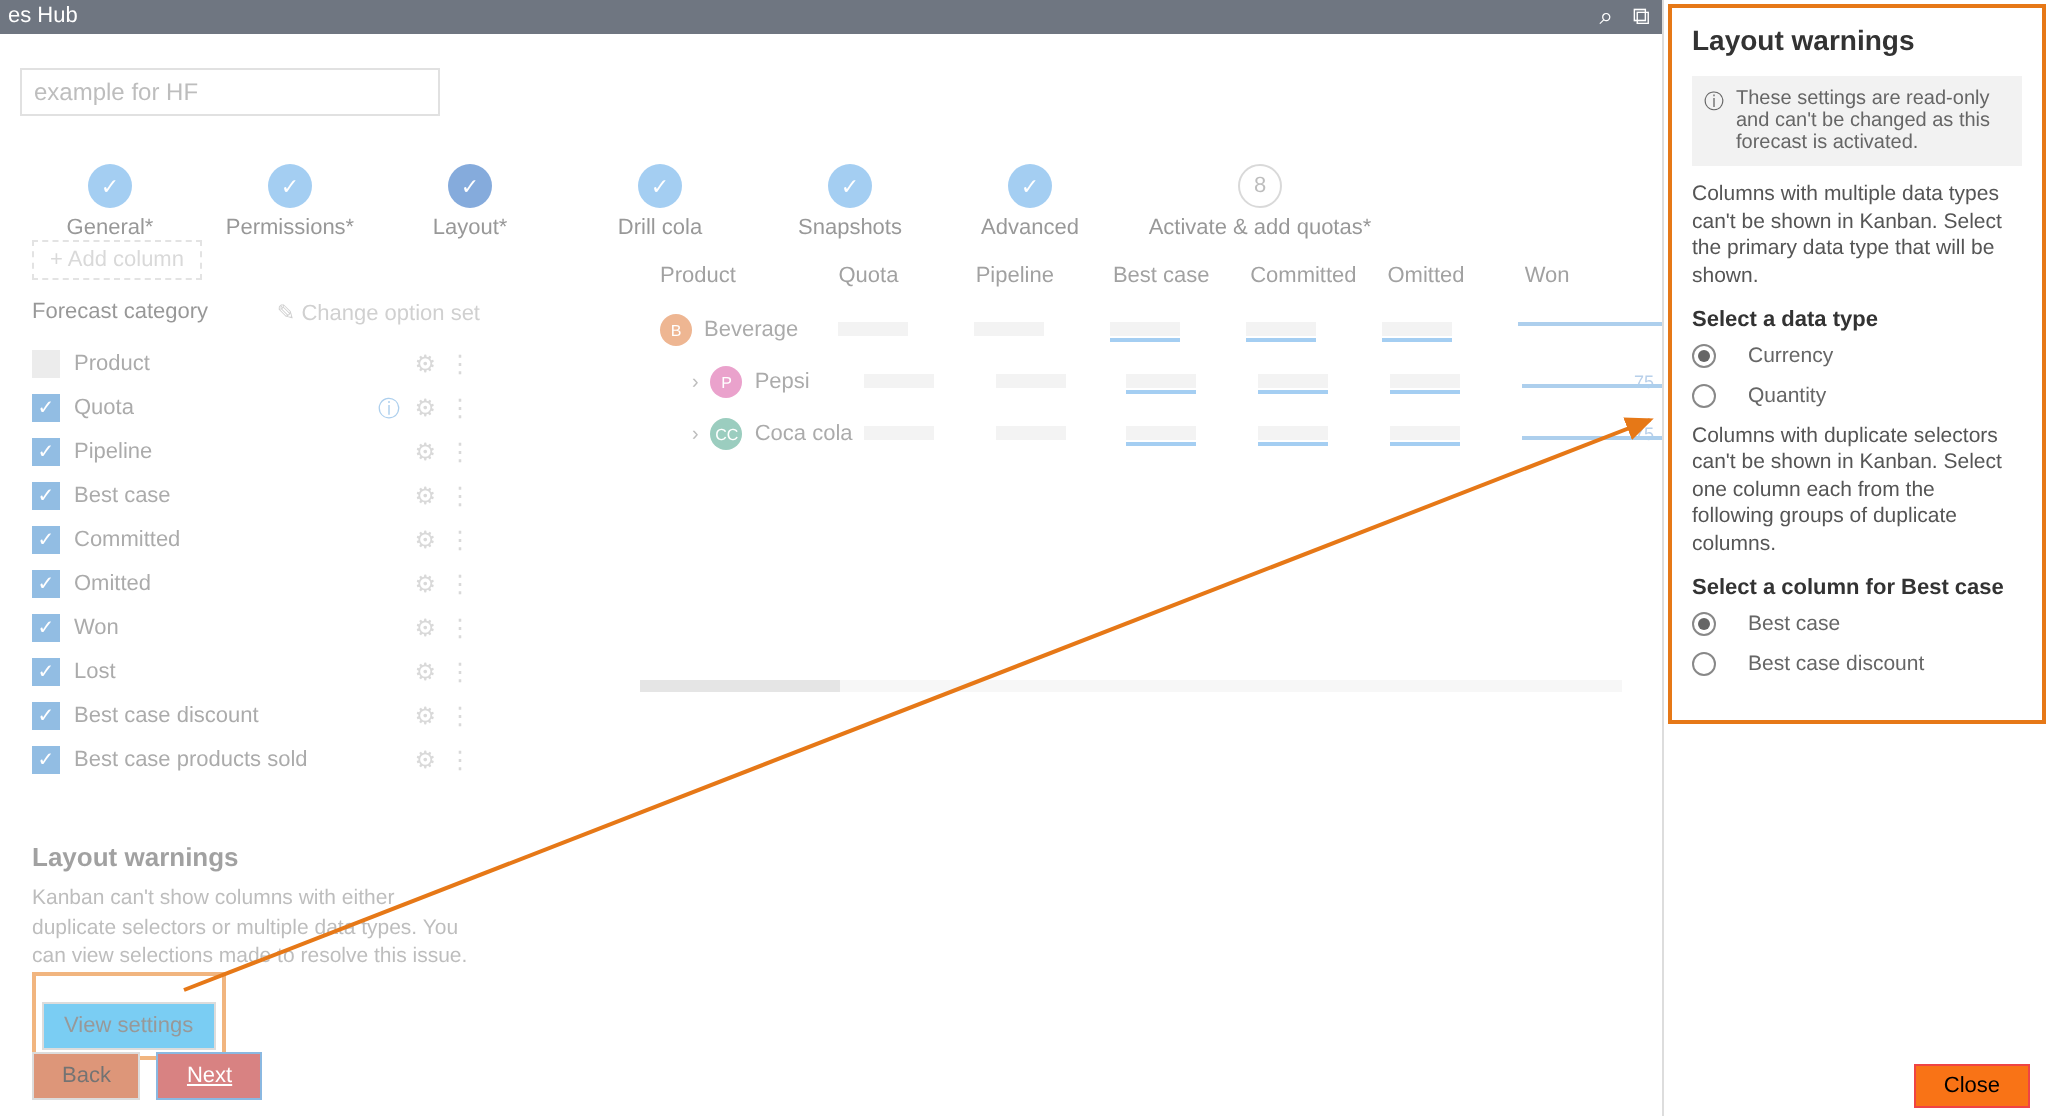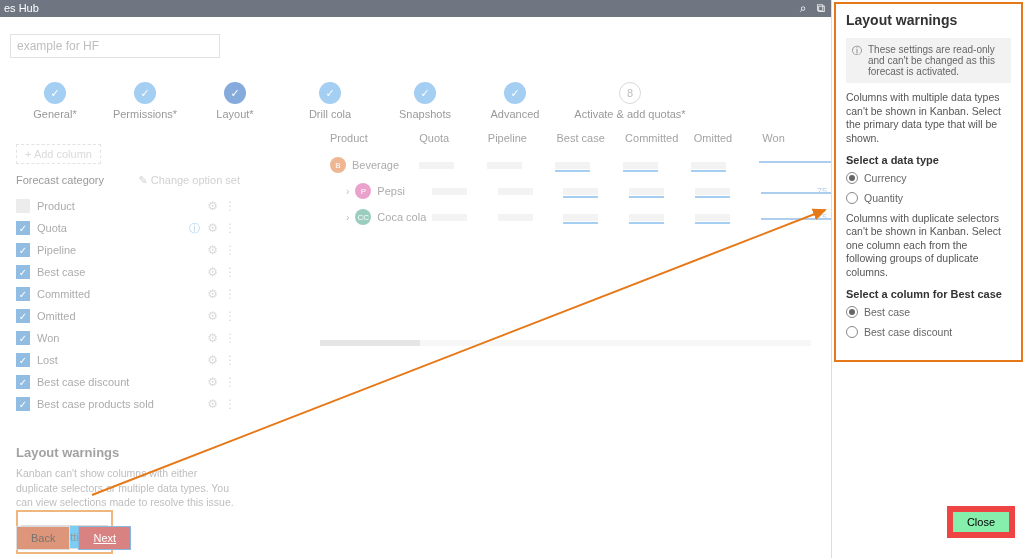--- a/index.html
+++ b/index.html
@@ -12,21 +12,21 @@
 .title-input { position: absolute; top: 34px; left: 10px; width: 210px; height: 24px; border: 1px solid #c8c8c8; font-size: 12px; padding: 0 6px; color: #888; }
 
 .steps { position: absolute; top: 82px; left: 10px; right: 194px; height: 50px; display: flex; }
 .step { flex: 0 0 auto; display: flex; flex-direction: column; align-items: center; position: relative; }
 .step .circle { width: 22px; height: 22px; border-radius: 50%; display: flex; align-items: center; justify-content: center; font-size: 11px; margin-bottom: 4px; }
 .step .circle.done { background: #5aa6e8; color: #fff; }
 .step .circle.current { background: #2266c0; color: #fff; }
 .step .circle.pending { background: #fff; border: 1px solid #bbb; color: #888; }
 .step .slabel { font-size: 11px; color: #444; }
 
-.left-panel { position: absolute; top: 120px; left: 16px; width: 224px; margin-top: 24px; }
+.left-panel { position: absolute; top: 120px; left: 16px; width: 224px; }
 .add-col { border: 1px dashed #ccc; color: #bbb; font-size: 11px; padding: 3px 8px; margin-bottom: 10px; display: inline-block; }
 .fc-head { display: flex; justify-content: space-between; font-size: 11px; color: #444; margin-bottom: 8px; }
 .fc-head .opt { color: #aaa; }
 .fc-list { }
 .fc-item { display: flex; align-items: center; height: 22px; font-size: 11px; color: #666; position: relative; }
 .fc-item .cb { width: 14px; height: 14px; border: 1px solid #3a87cc; background: #3a87cc; margin-right: 7px; display: flex; align-items: center; justify-content: center; color: #fff; font-size: 10px; }
 .fc-item .cb.off { background: #ddd; border-color: #ddd; }
 .fc-item .gear { position: absolute; right: 22px; color: #bbb; font-size: 12px; }
 .fc-item .dots { position: absolute; right: 4px; color: #bbb; font-size: 12px; }
 .fc-item .info { position: absolute; right: 40px; color: #6aa8df; font-size: 11px; }
@@ -60,24 +60,24 @@
 .bottom-btns { position: absolute; bottom: 8px; left: 16px; display: flex; gap: 8px; }
 .bottom-btns button { font-size: 11px; padding: 5px 14px; border: 1px solid #c0c0c0; background: #c2410c; }
 .bottom-btns button.primary { background: #b91c1c; color: #fff; border-color: #2a7ec9; text-decoration: underline; }
 
 .right-panel { position: absolute; top: 0; right: 0; bottom: 0; width: 194px; border-left: 1px solid #ddd; background: #fff; }
 .rp-inner { border: 2px solid #e67817; margin: 2px; padding: 8px 10px 14px 10px; }
 .rp-inner h3 { font-size: 14px; color: #333; font-weight: 600; margin-bottom: 10px; }
 .ro-note { background: #f2f2f2; padding: 6px; font-size: 10px; color: #666; display: flex; gap: 6px; margin-bottom: 8px; }
 .rp-inner p { font-size: 10.5px; color: #555; margin-bottom: 8px; line-height: 1.3; }
 .rp-inner .sub { font-size: 11px; color: #333; font-weight: 600; margin-bottom: 6px; }
-.radio-row { display: flex; align-items: center; gap: 6px; font-size: 10.5px; color: #666; margin-bottom: 8px; }
+.radio-row { display: flex; align-items: center; gap: 16px; font-size: 10.5px; color: #666; margin-bottom: 8px; }
 .radio-row .r { width: 12px; height: 12px; border: 1px solid #888; border-radius: 50%; display: flex; align-items: center; justify-content: center; }
 .radio-row .r.on::after { content: ""; width: 6px; height: 6px; background: #666; border-radius: 50%; }
-.close-btn { position: absolute; bottom: 20px; right: 10px; font-size: 11px; padding: 4px 14px; border: 6px solid #ef4444; background: #86efac; }
+.close-btn { position: absolute; bottom: 4px; right: 10px; font-size: 11px; padding: 4px 14px; border: 1px solid #ef4444; background: #f97316; }
 
 .arrow-line { position: absolute; pointer-events: none; z-index: 50; }
 .fade-overlay { position: absolute; top: 17px; left: 0; right: 194px; bottom: 0; background: #fff; opacity: 0.45; pointer-events: none; }
 
 </style>
 </head>
 <body>
 
 <div class="topbar">
   <span>es Hub</span>

